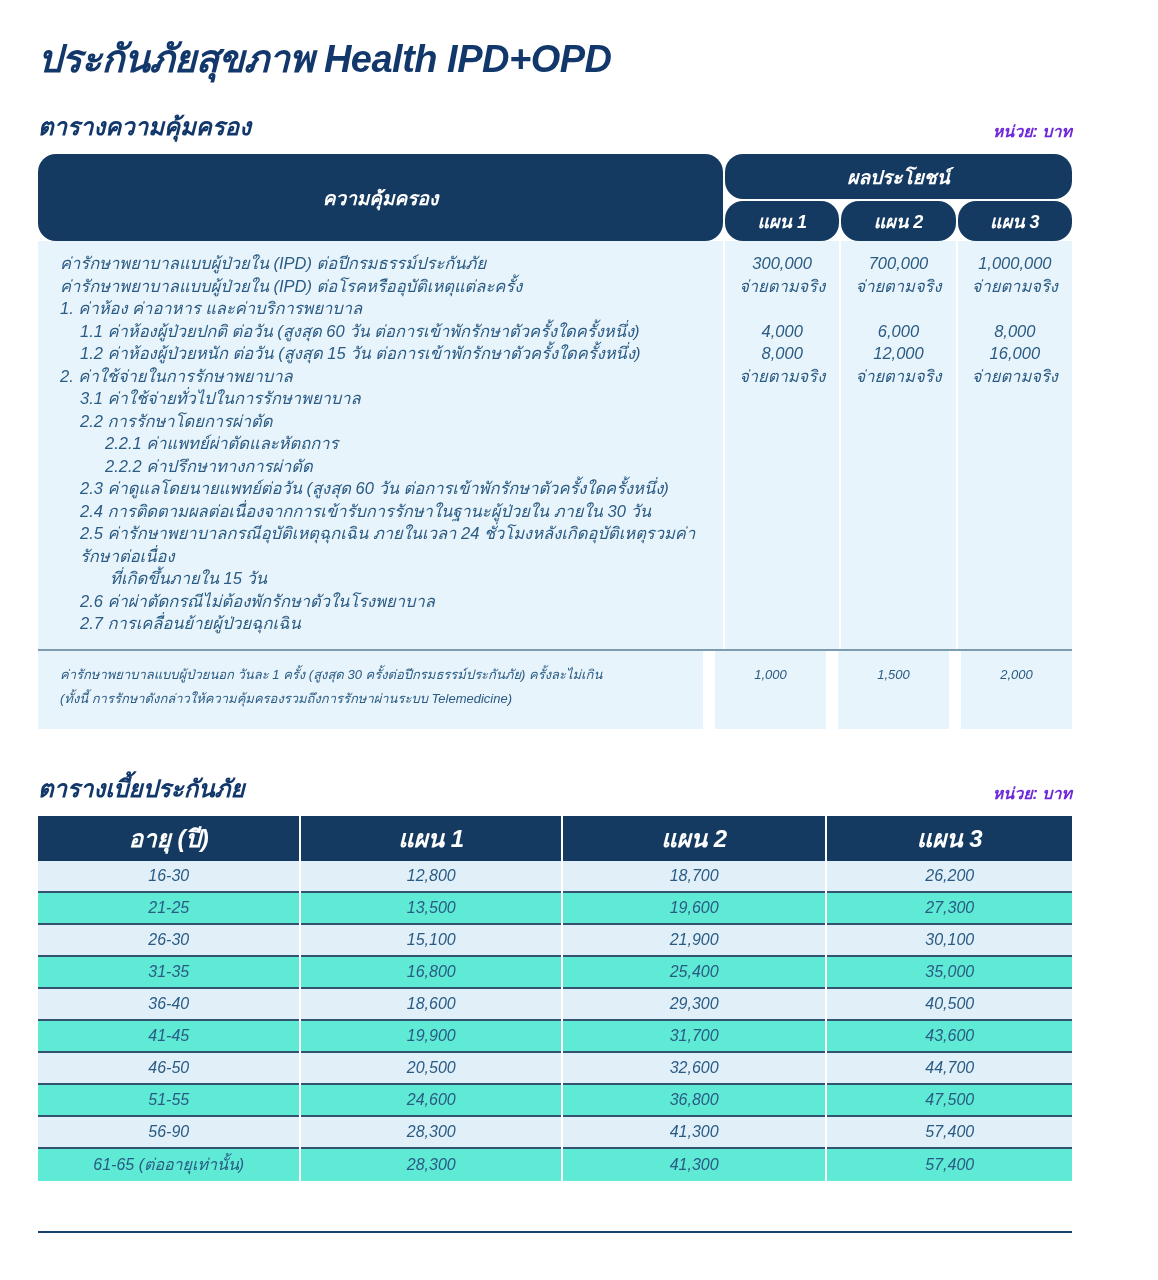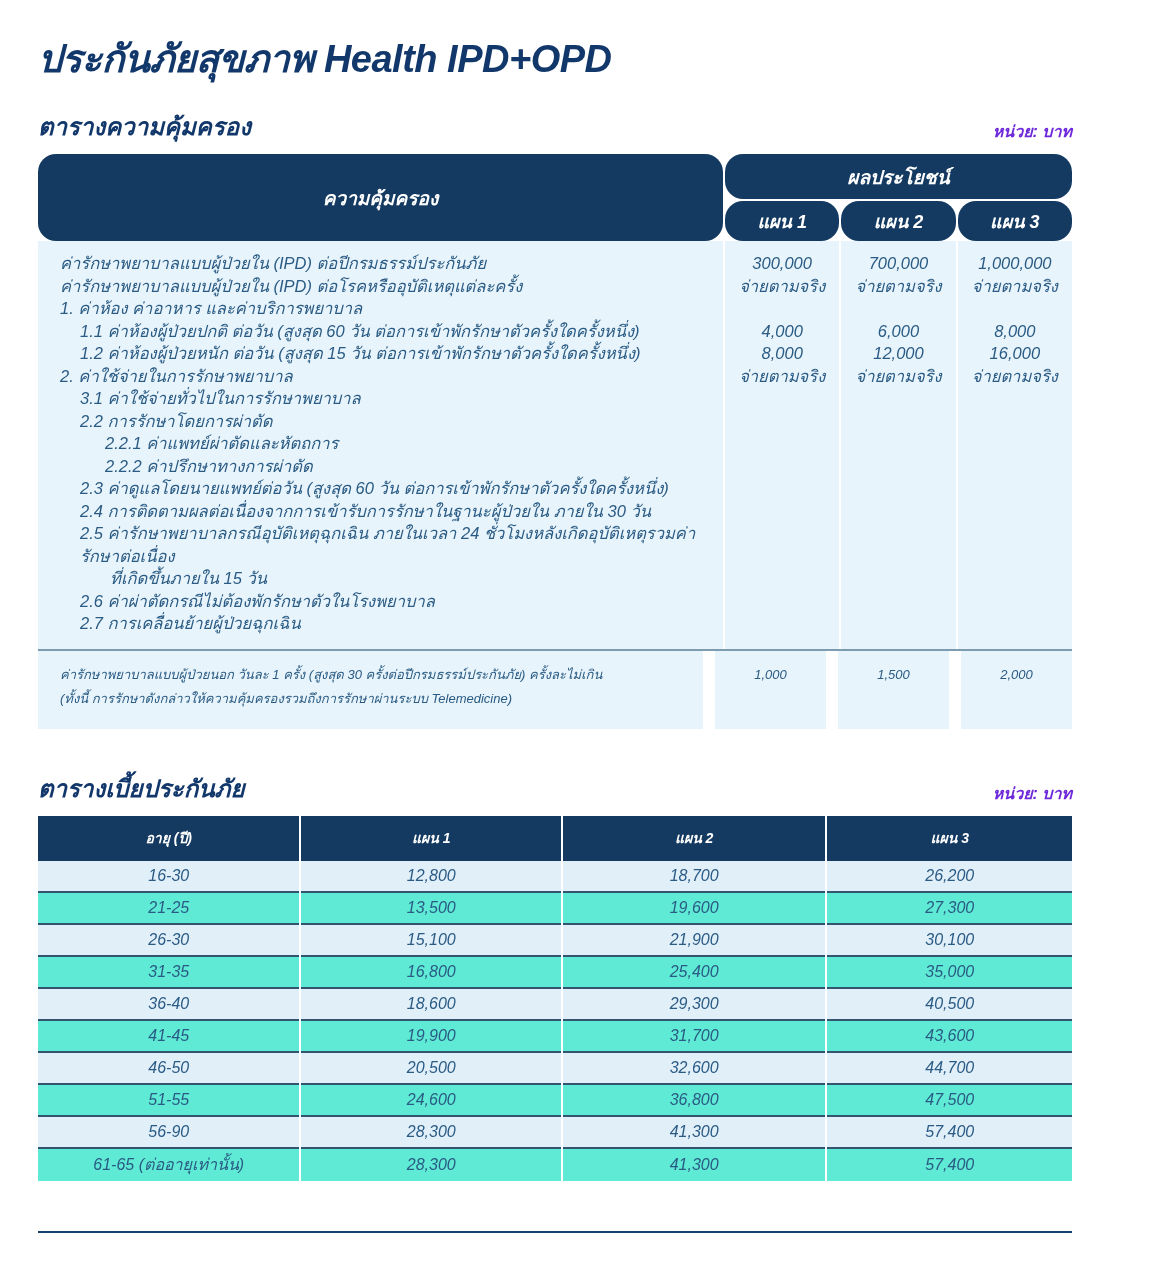--- a/index.html
+++ b/index.html
@@ -73,21 +73,21 @@
   .prem-head-margin { margin-top:40px; }
   .prem-table { width:1034px; }
   .prem-header {
     display:grid;
     grid-template-columns:263fr 261fr 264fr 246fr;
     column-gap:2px; background:#ffffff;
   }
   .prem-hcell {
     background:#143a61; color:#ffffff; height:45px;
     display:flex; align-items:center; justify-content:center;
-    font-weight:700; font-size:14px;
+    font-weight:700; font-size:24px;
   }
   .prem-body {
     display:grid;
     grid-template-columns:263fr 261fr 264fr 246fr;
     column-gap:2px; background:#ffffff;
     font-size:16px;
   }
   .prem-cell {
     height:32px; display:flex; align-items:center; justify-content:center;
     border-bottom:2px solid #33546f;

